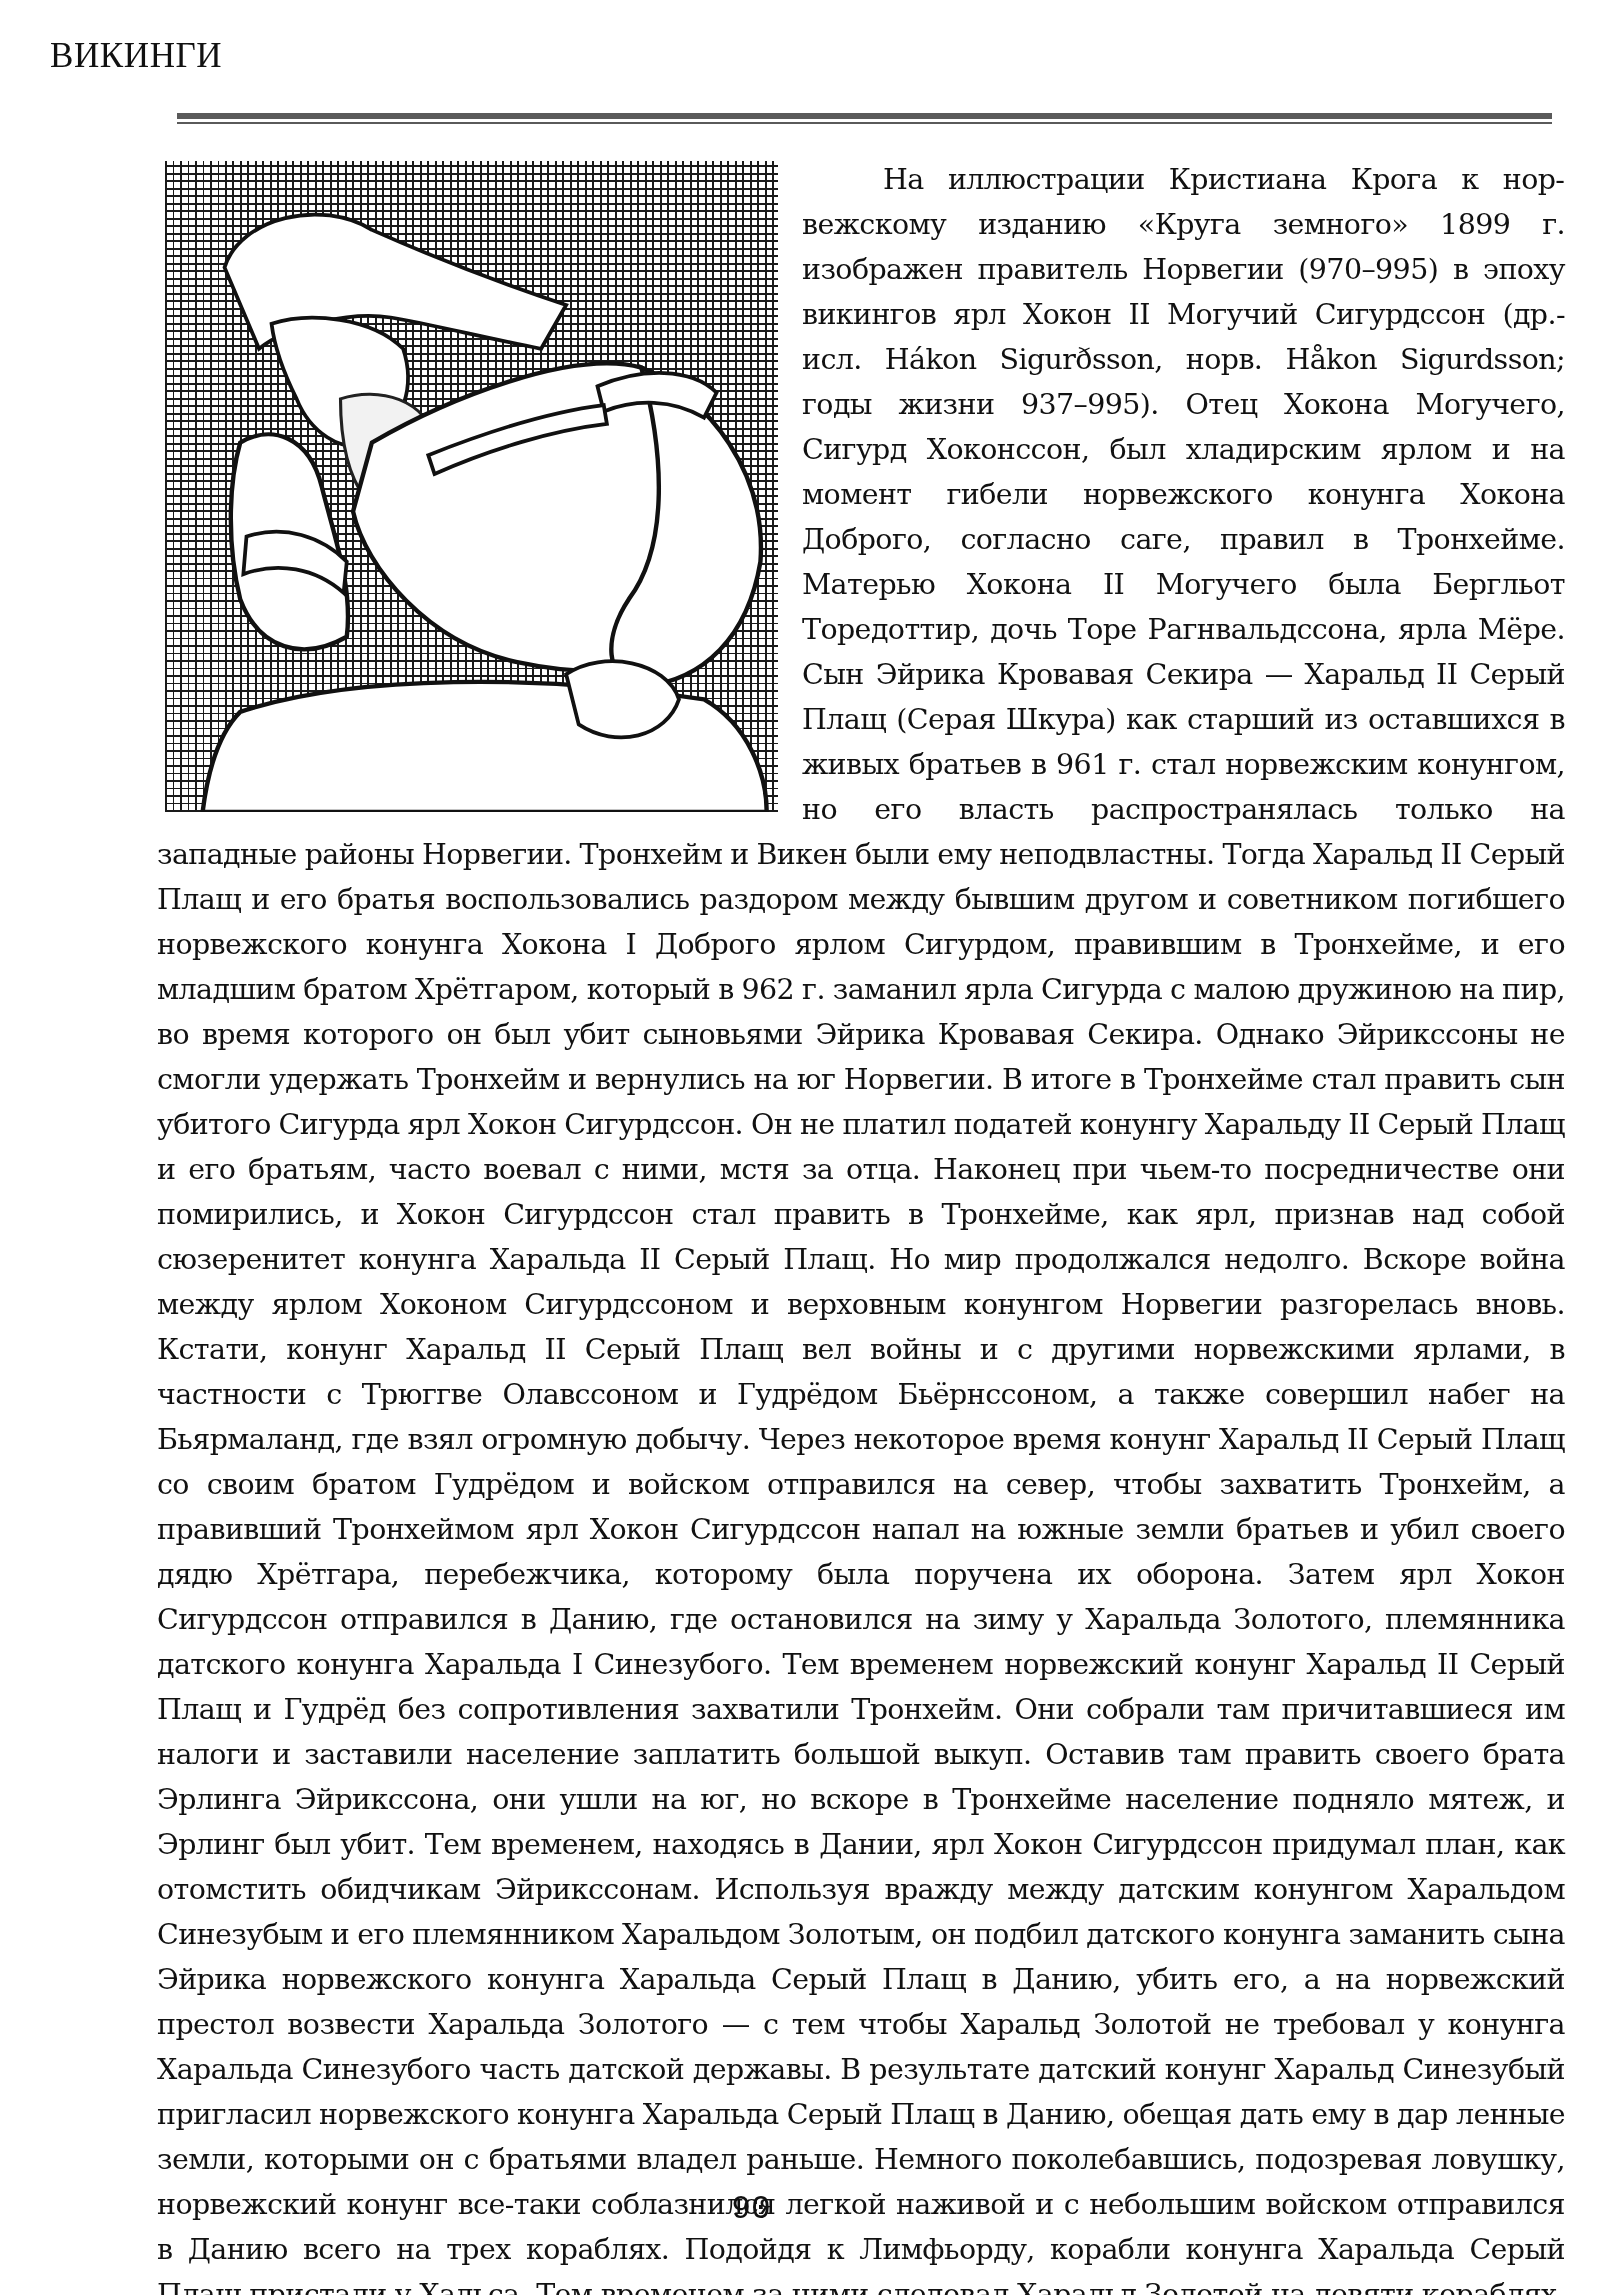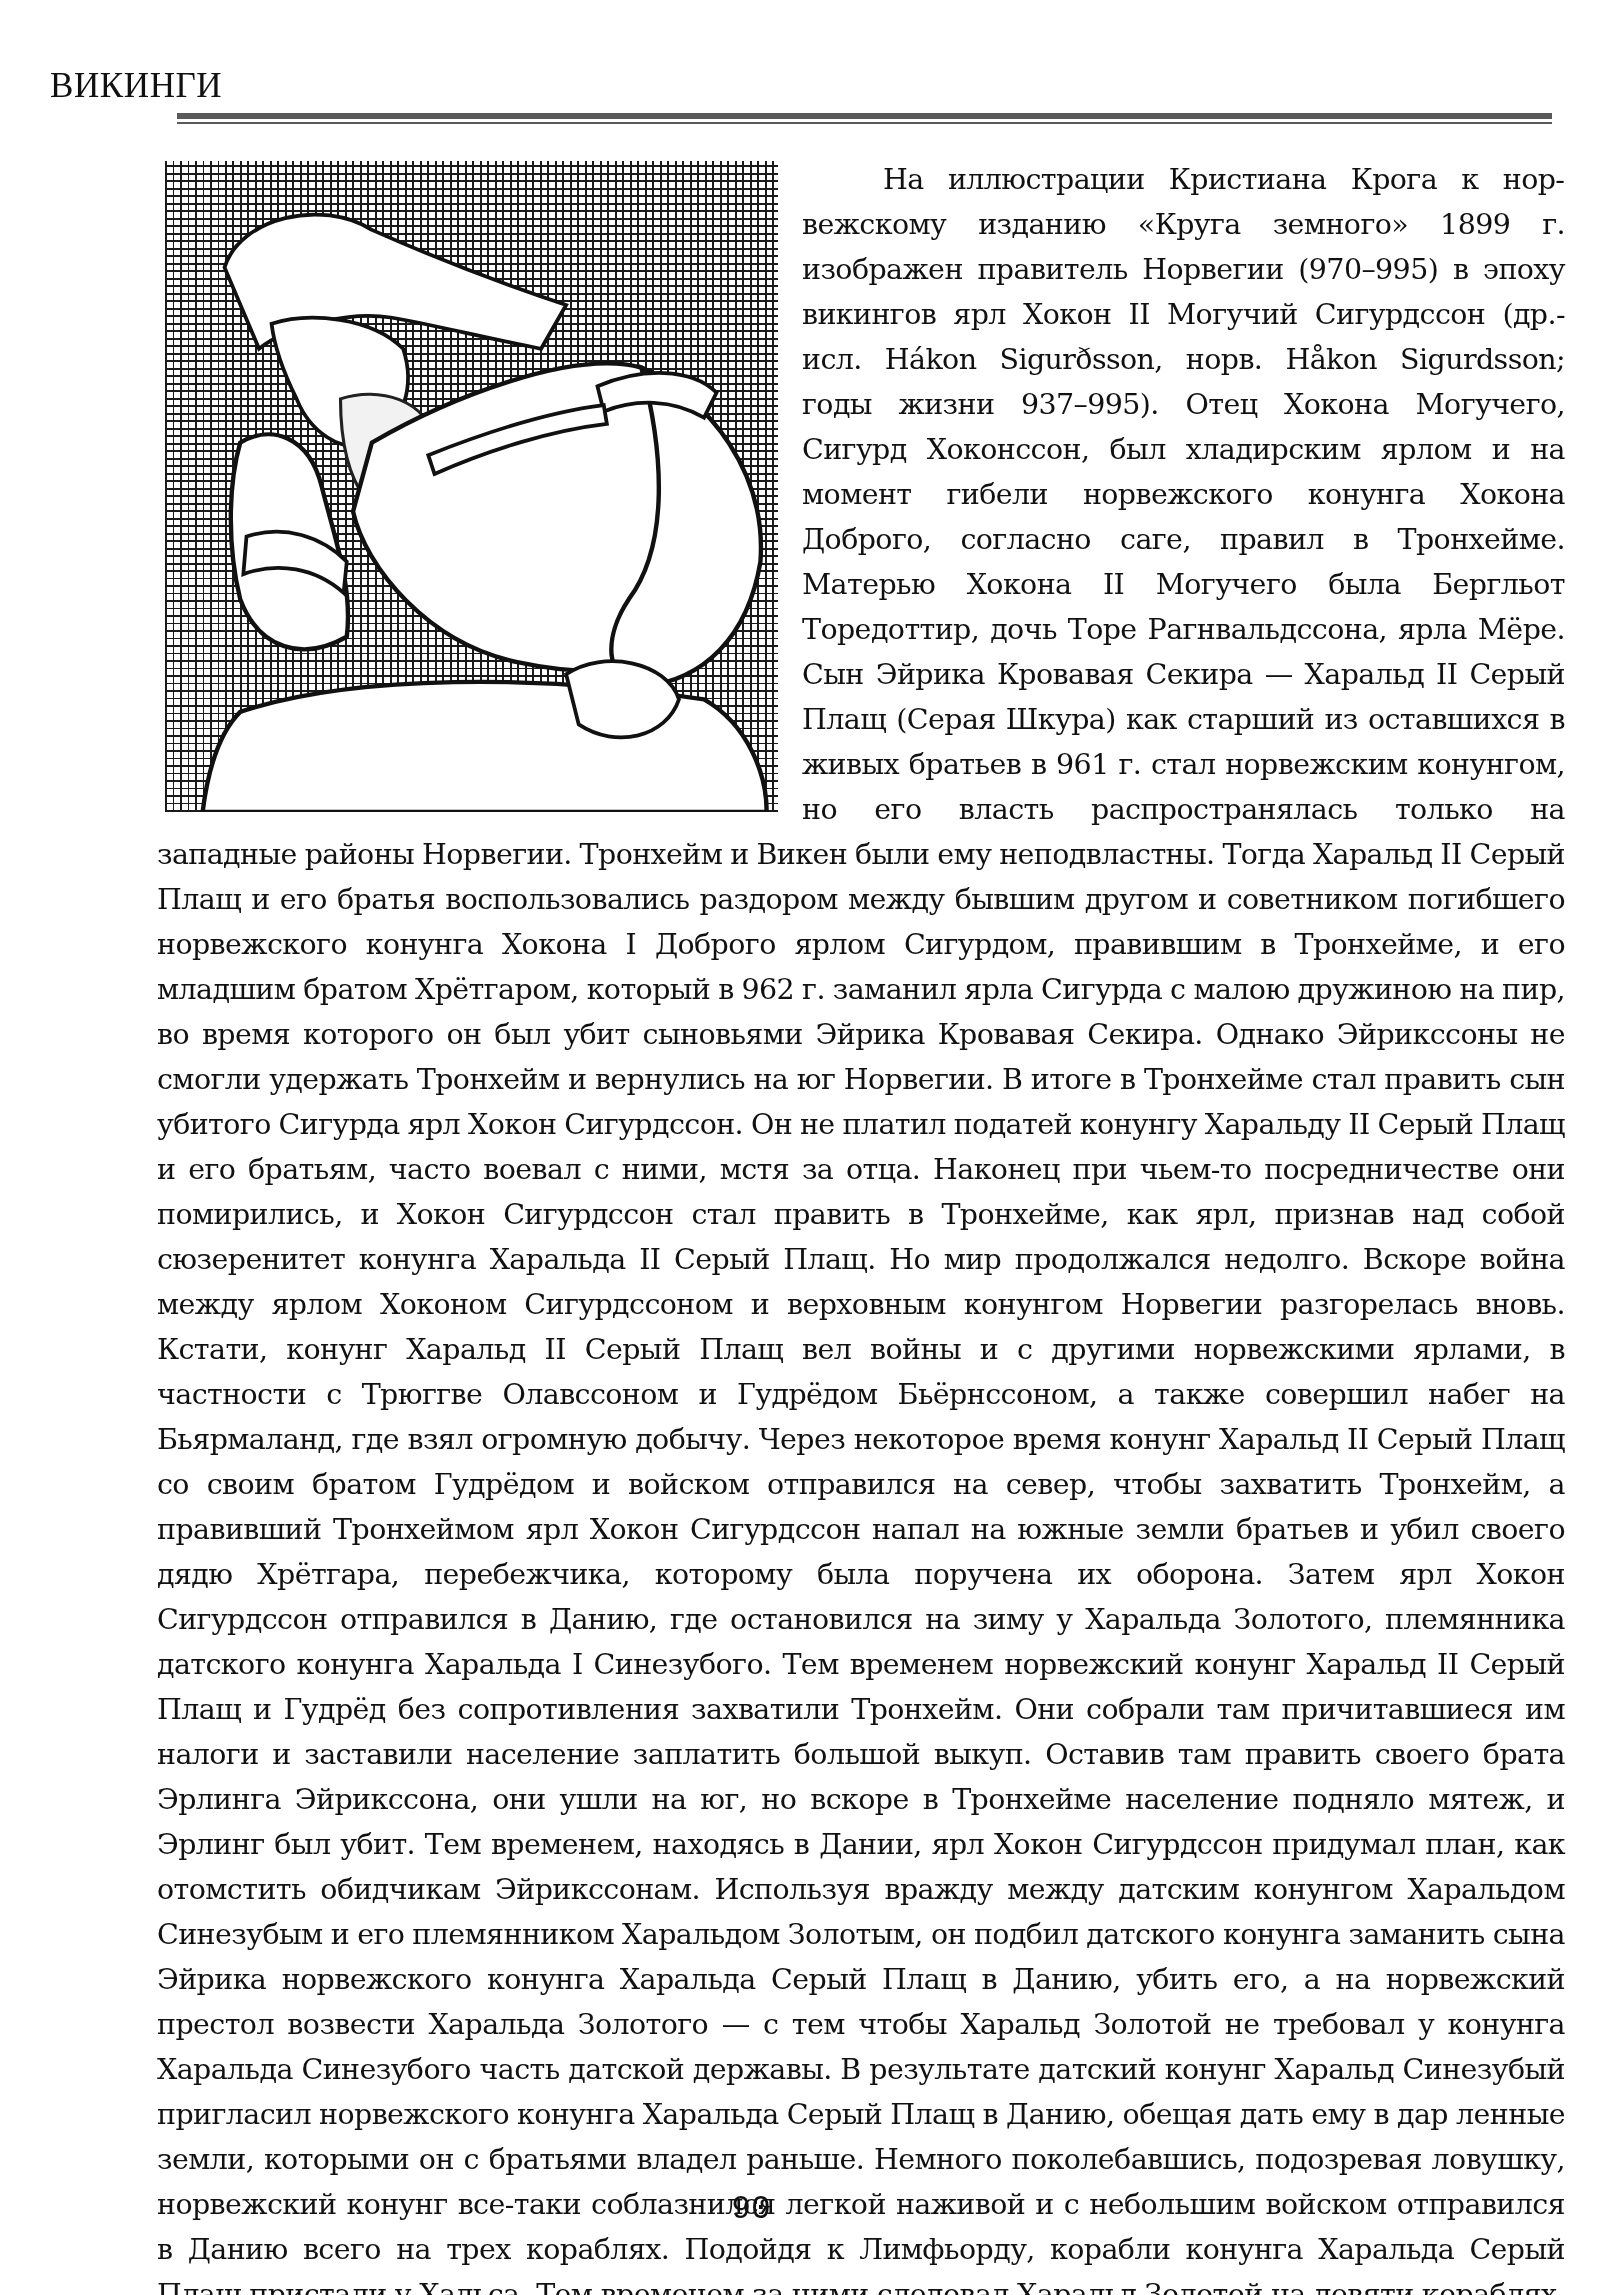--- a/index.html
+++ b/index.html
@@ -16,21 +16,20 @@
     color: #111111;
   }
   .running-head {
     position: absolute;
     left: 50px;
     top: 36px;
     font-family: "Liberation Serif", serif;
     font-size: 35px;
     letter-spacing: 0.6px;
     color: #111;
-    margin-top: 30px;
   }
   .rule-thick {
     position: absolute;
     left: 177px;
     top: 113px;
     width: 1375px;
     height: 5.6px;
     background: #5a5a5a;
   }
   .rule-thin {

